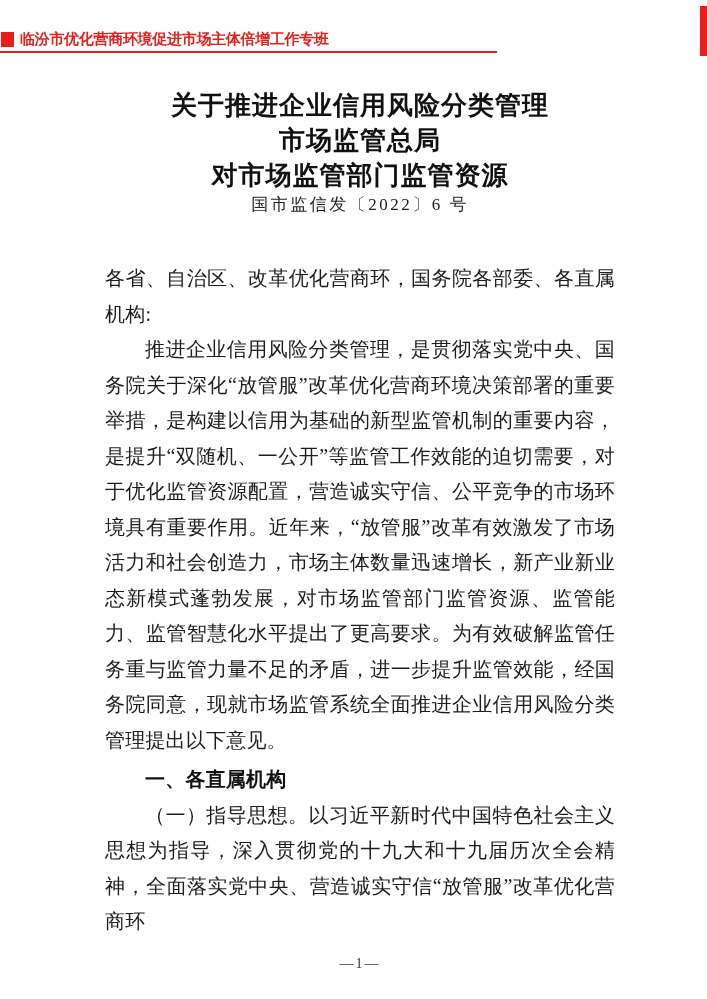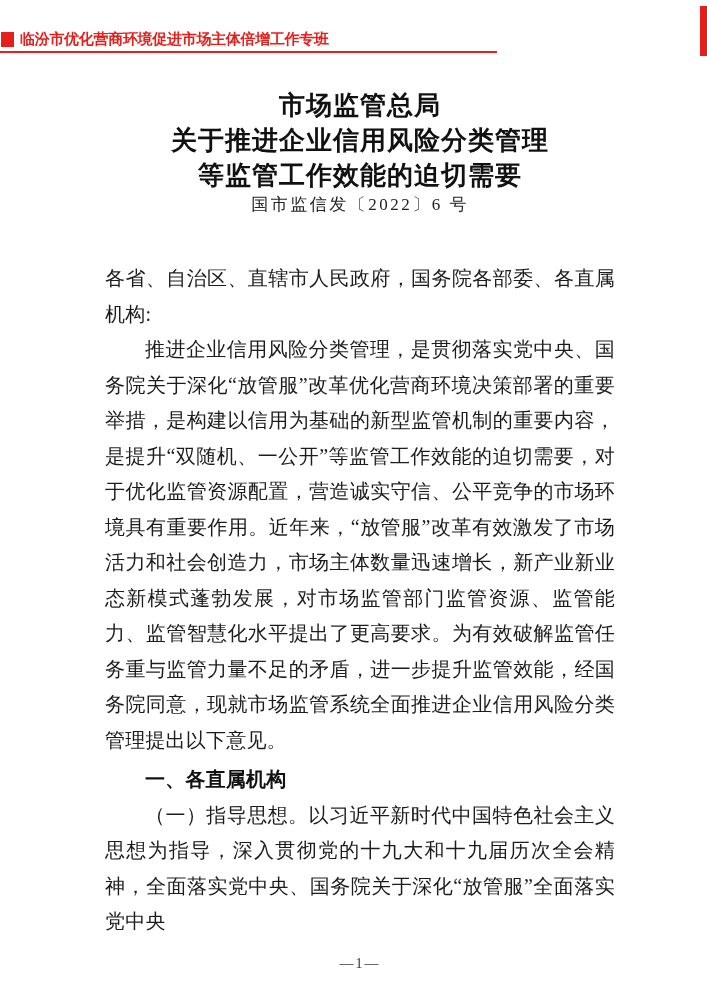--- a/index.html
+++ b/index.html
@@ -107,29 +107,29 @@
 <div class="org-banner">
   <span class="org-bullet"></span>
   <span class="org-title">临汾市优化营商环境促进市场主体倍增工作专班</span>
 </div>
 
 <div class="edge-bar"></div>
 
 <main class="doc-main">
 
   <div class="doc-title">
+    <div>关于推进企业信用风险分类管理</div>
     <div>市场监管总局</div>
-    <div>关于推进企业信用风险分类管理</div>
-    <div>等监管工作效能的迫切需要</div>
+    <div>对市场监管部门监管资源</div>
   </div>
 
   <div class="doc-number">国市监信发〔2022〕6 号</div>
 
   <div class="doc-body">
-    <p>各省、自治区、直辖市人民政府，国务院各部委、各直属机构:</p>
+    <p>各省、自治区、改革优化营商环，国务院各部委、各直属机构:</p>
     <p class="indent">推进企业信用风险分类管理，是贯彻落实党中央、国务院关于深化“放管服”改革优化营商环境决策部署的重要举措，是构建以信用为基础的新型监管机制的重要内容，是提升“双随机、一公开”等监管工作效能的迫切需要，对于优化监管资源配置，营造诚实守信、公平竞争的市场环境具有重要作用。近年来，“放管服”改革有效激发了市场活力和社会创造力，市场主体数量迅速增长，新产业新业态新模式蓬勃发展，对市场监管部门监管资源、监管能力、监管智慧化水平提出了更高要求。为有效破解监管任务重与监管力量不足的矛盾，进一步提升监管效能，经国务院同意，现就市场监管系统全面推进企业信用风险分类管理提出以下意见。</p>
     <h2 class="section-heading">一、各直属机构</h2>
-    <p class="indent">（一）指导思想。以习近平新时代中国特色社会主义思想为指导，深入贯彻党的十九大和十九届历次全会精神，全面落实党中央、国务院关于深化“放管服”全面落实党中央</p>
+    <p class="indent">（一）指导思想。以习近平新时代中国特色社会主义思想为指导，深入贯彻党的十九大和十九届历次全会精神，全面落实党中央、营造诚实守信“放管服”改革优化营商环</p>
   </div>
 
   <div class="page-number">—1—</div>
 
 </main>
 
 </body></html>

